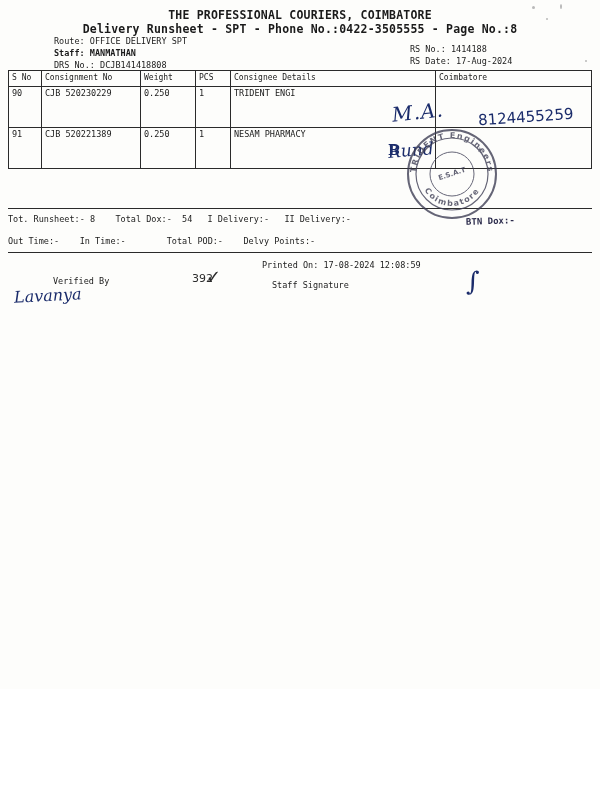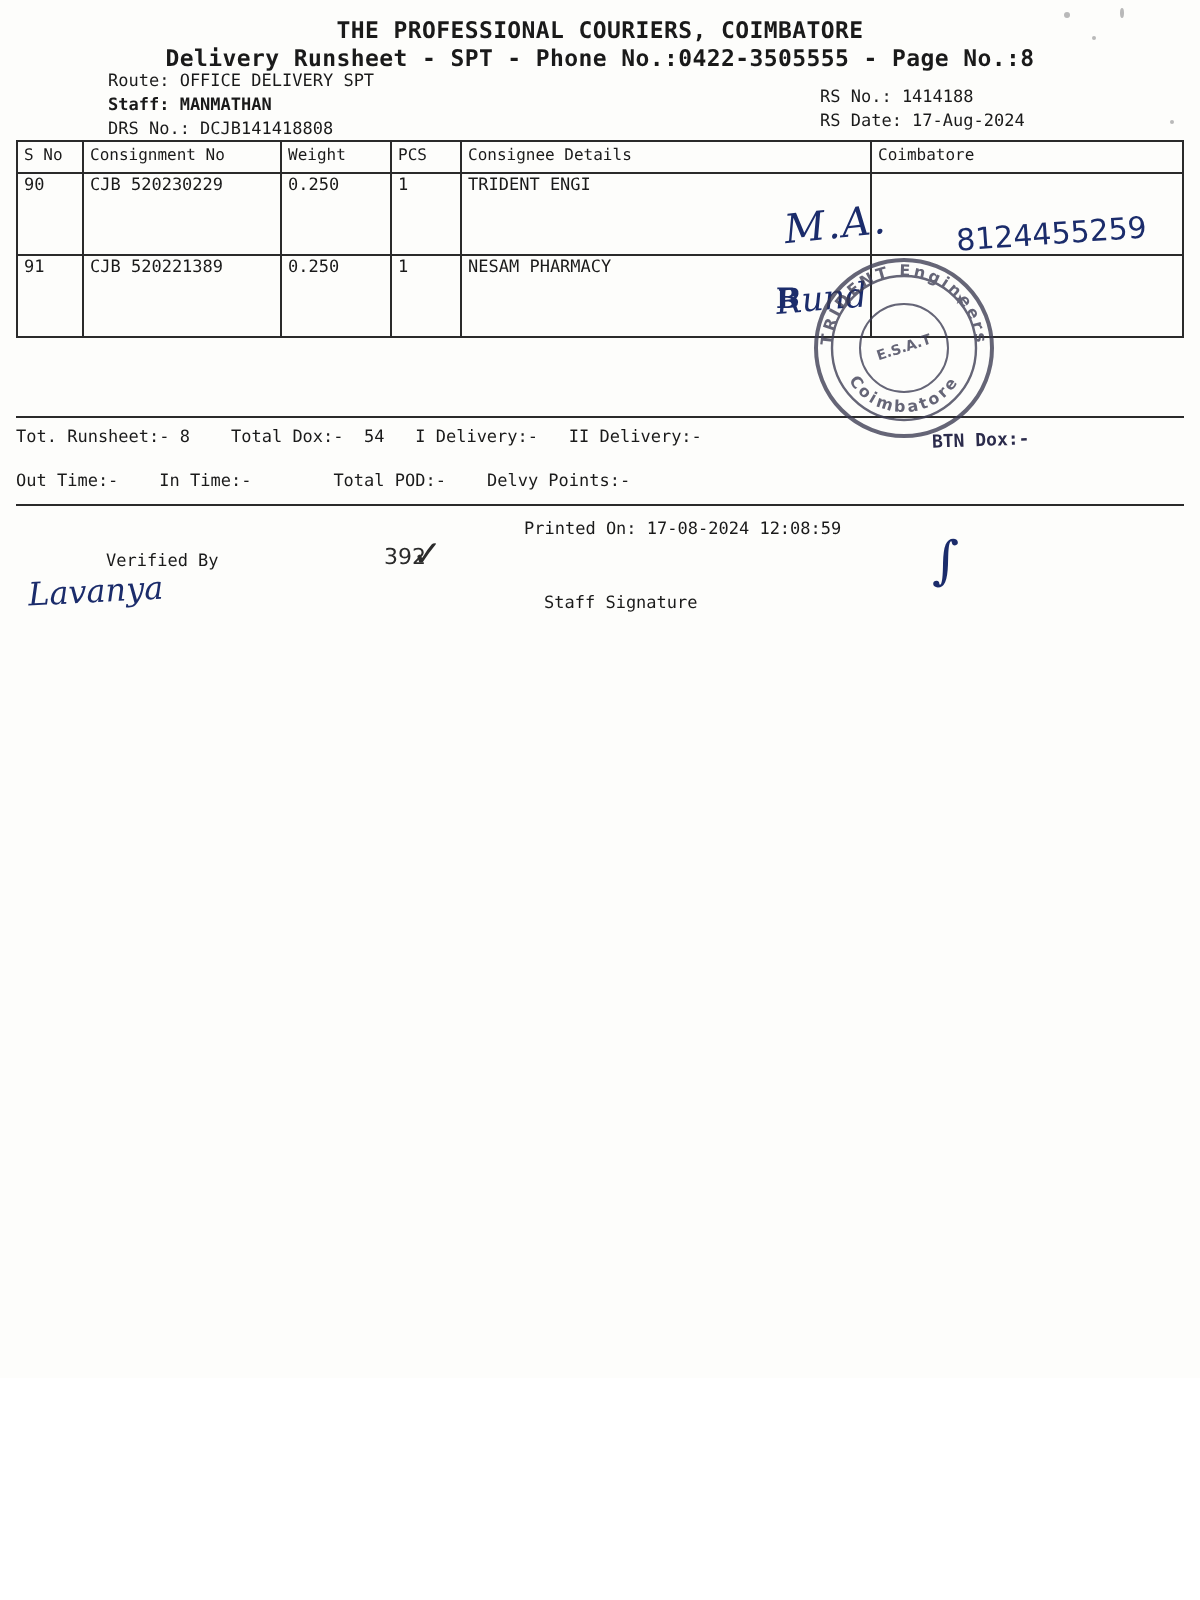--- a/index.html
+++ b/index.html
@@ -99,21 +99,21 @@
     position: absolute;
     font-size: 8.5px;
     font-family: "DejaVu Sans Mono", monospace;
     white-space: pre;
   }
   #totals-line   { left: 8px;  top: 214px; }
   #times-line    { left: 8px;  top: 236px; }
   #entered-line  { left: 8px;  top: 260px; }
   #printed-line  { left: 262px; top: 260px; }
   #verified-line { left: 8px;  top: 276px; margin-left: 45px; }
-  #staffsign-line{ left: 272px; top: 280px; margin-top: 17px; }
+  #staffsign-line{ left: 272px; top: 280px; }
 
   
   .hr-line {
     position: absolute;
     background: #2a2a2a;
     height: 1px;
   }
   #hr-top    { left: 8px; top: 208px; width: 584px; }
   #hr-bottom { left: 8px; top: 252px; width: 584px; }
 

